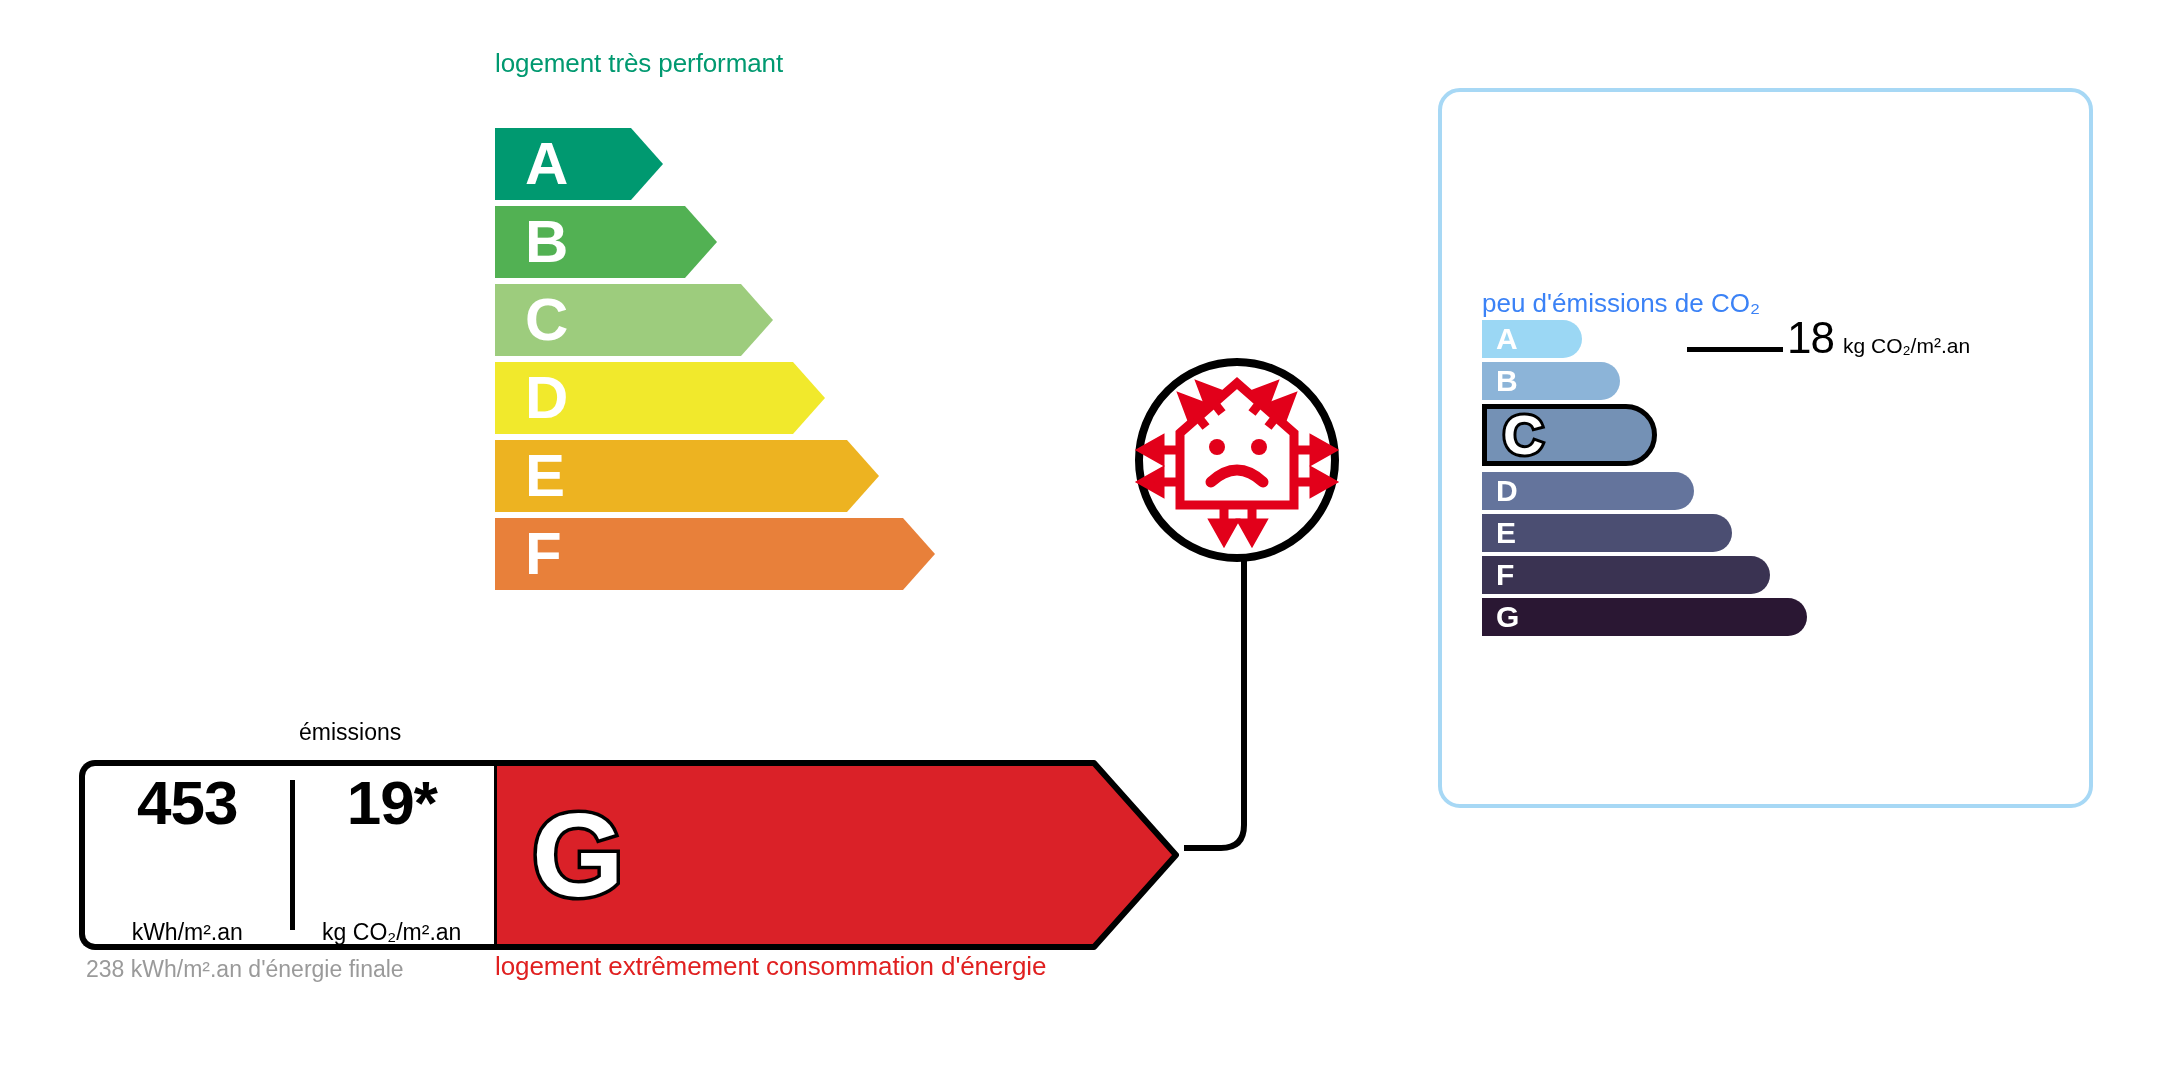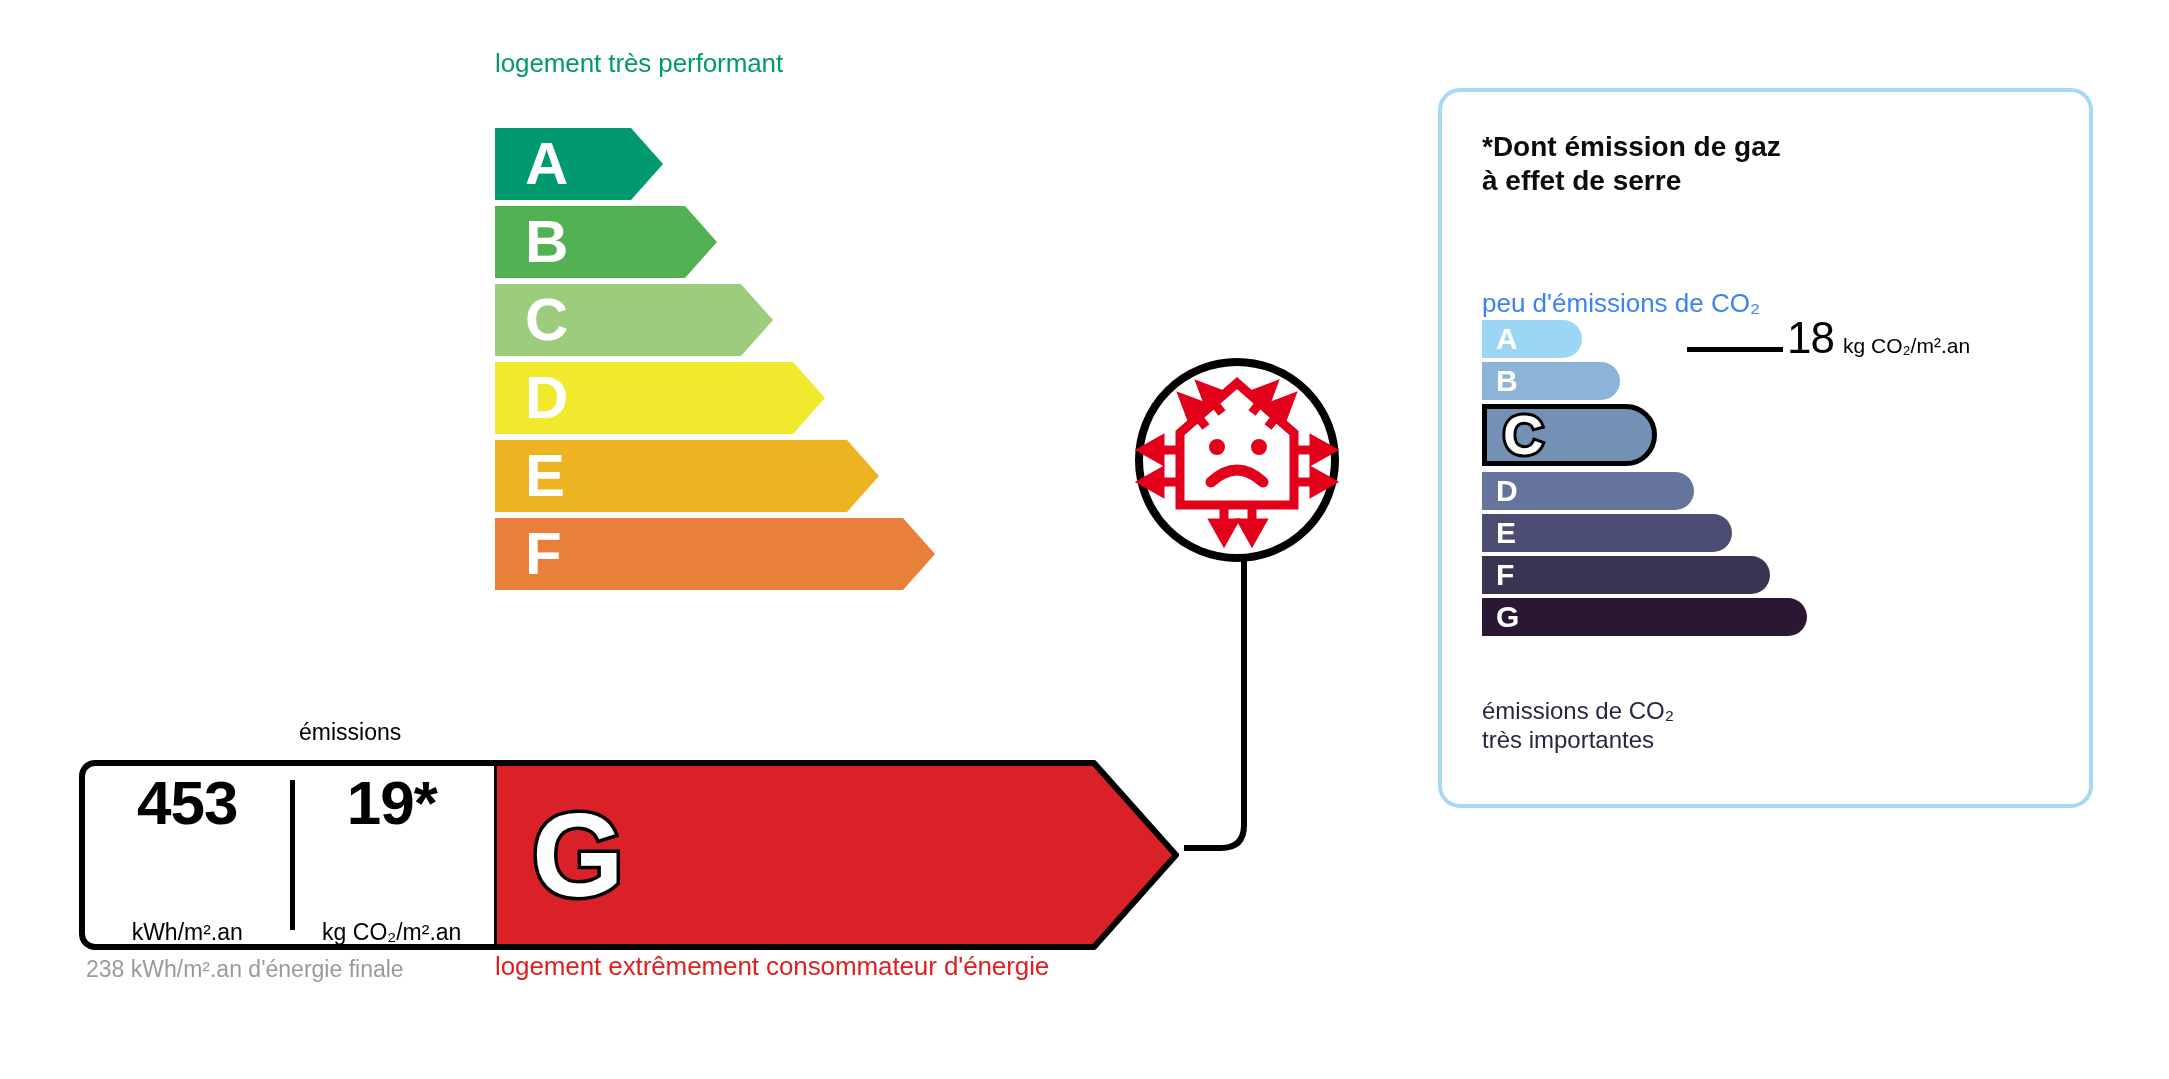--- a/index.html
+++ b/index.html
@@ -366,21 +366,21 @@
       <svg width="685" height="190" viewBox="0 0 685 190">
         <path d="M0,3 L600,3 L682,95 L600,187 L0,187 Z" fill="#da2128" stroke="#000000" stroke-width="6" stroke-linejoin="round"></path>
       </svg>
       <span id="g-letter">G</span>
     </div>
   </div>
 
   <div class="vfooter">238 kWh/m².an
 d'énergie finale</div>
 
-  <div class="dpe-bottom-caption">logement extrêmement consommateur d'énergie</div>
+  <div class="dpe-bottom-caption">logement extrêmement consommation d'énergie</div>
 
   <div id="badge-connector">
     <svg width="130" height="320" viewBox="0 0 130 320">
       <path d="M70,0 L70,285 Q70,308 47,308 L10,308" fill="none" stroke="#000000" stroke-width="6"></path>
     </svg>
   </div>
 
   <div id="house-badge">
     <svg width="210" height="210" viewBox="0 0 210 210">
       <circle cx="105" cy="105" r="98" fill="#ffffff" stroke="#000000" stroke-width="8"></circle>
@@ -422,22 +422,20 @@
         <polygon points="92,184 83,168 101,168"></polygon>
         <line x1="120" y1="150" x2="120" y2="172"></line>
         <polygon points="120,184 111,168 129,168"></polygon>
       </g>
     </svg>
   </div>
 </div>
 
 <div id="co2-panel">
 
-  <div id="co2-title">*Dont émission de gaz
-à effet de serre</div>
 
   <div id="co2-top-caption">peu d'émissions de CO₂</div>
 
   <div class="co2row" style="top:228px; width:100px; height:38px;">
     <div class="co2bar" style="background:#9bd7f4;">
       <span class="co2letter">A</span>
     </div>
   </div>
 
   <div class="co2row" style="top:270px; width:138px; height:38px;">
@@ -476,15 +474,13 @@
     </div>
   </div>
 
   <div id="co2-leader"></div>
 
   <div id="co2-value">
     <span class="num">18</span>
     <span class="unit">kg CO₂/m².an</span>
   </div>
 
-  <div id="co2-bottom-caption">émissions de CO₂
-très importantes</div>
 </div>
 
 </body></html>

